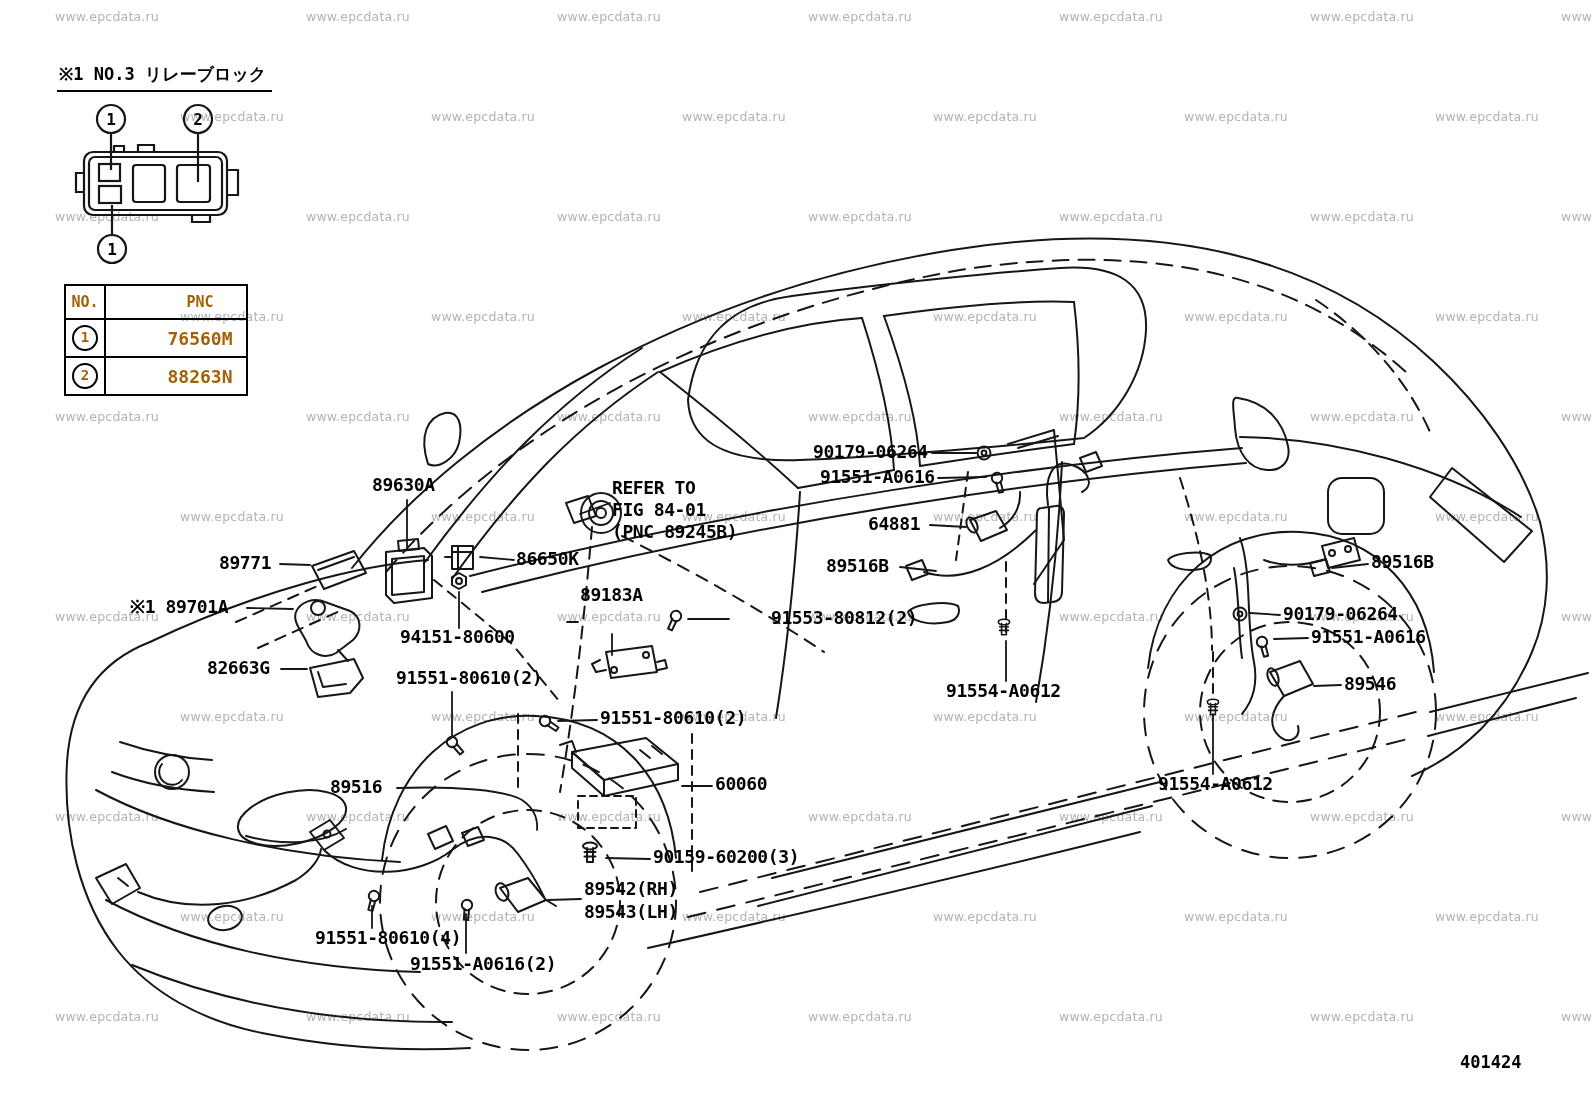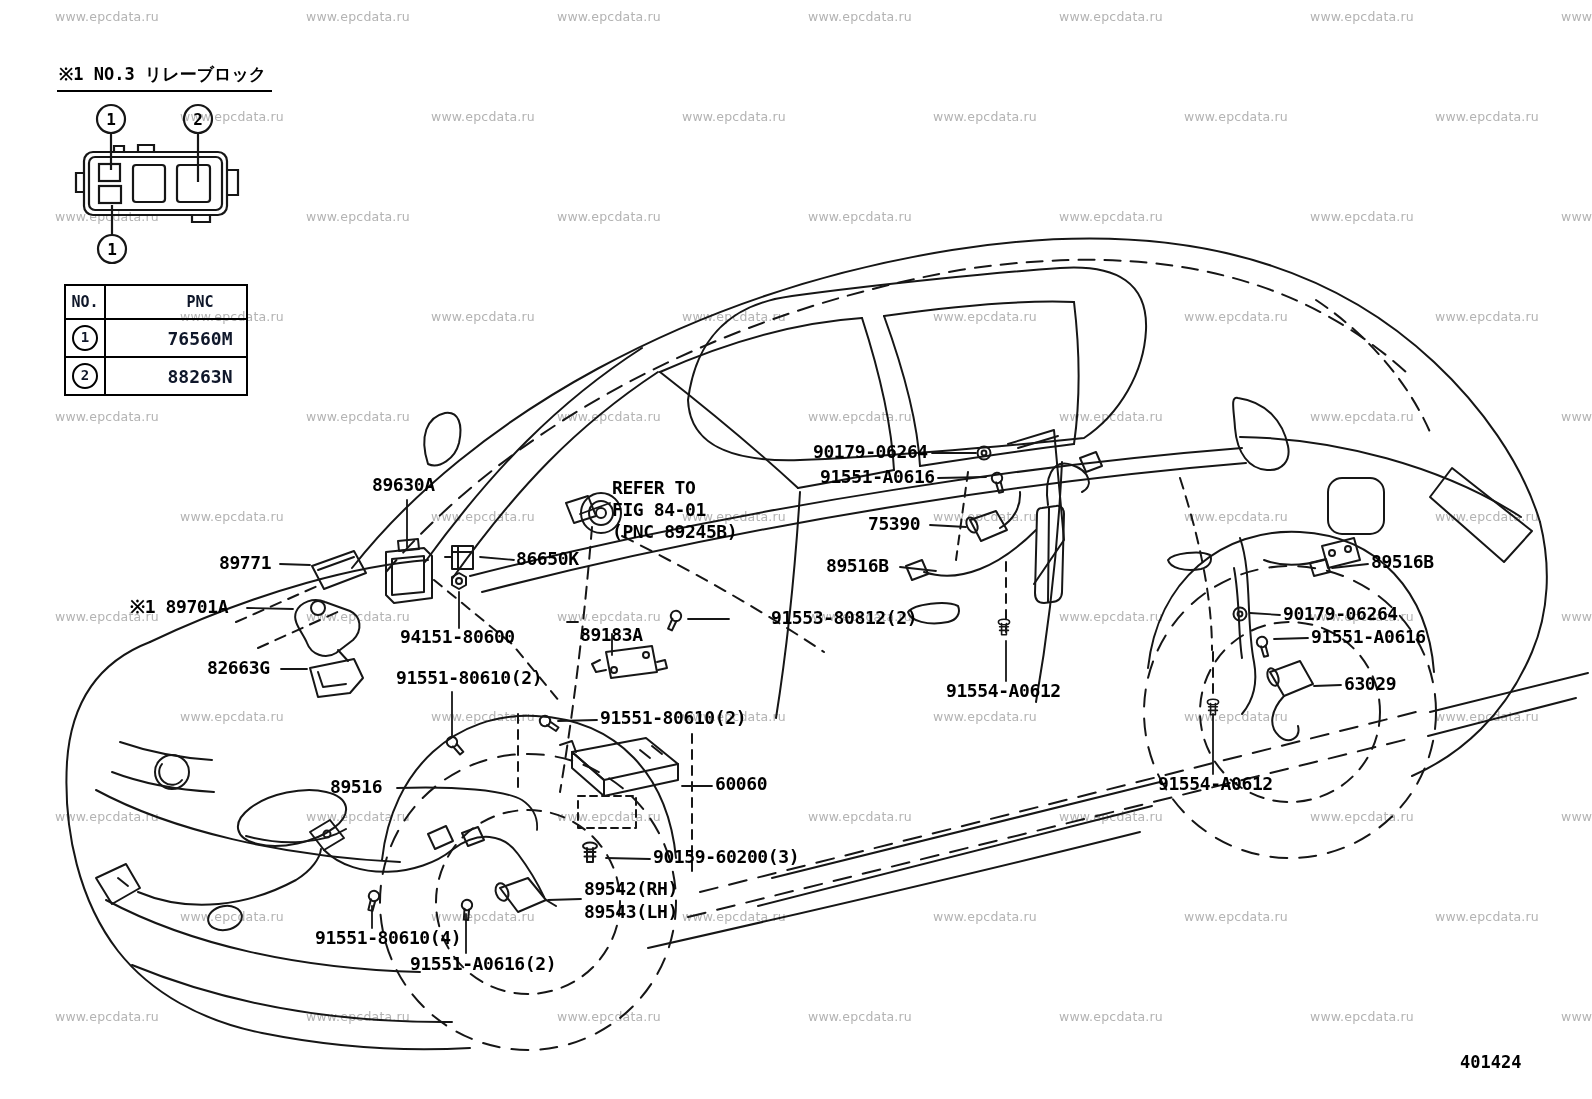--- a/index.html
+++ b/index.html
@@ -16,21 +16,21 @@
     position:absolute;font-family:"DejaVu Sans Mono","Liberation Mono",monospace;
     font-weight:bold;font-size:18px;color:#000;white-space:nowrap;letter-spacing:-0.4px;
   }
   #note-header{
     position:absolute;left:57px;top:62px;
     font-weight:bold;font-size:17px;color:#000;
     border-bottom:2px solid #000;padding:0 6px 4px 2px;white-space:nowrap;
   }
   #pnc-table{
     position:absolute;left:64px;top:284px;border-collapse:collapse;
-    font-weight:bold;font-size:17px;color:#0f172a;text-align:center;
+    font-weight:bold;font-size:17px;color:#a16207;text-align:center;
   }
   #pnc-table th,#pnc-table td{
     border:2px solid #000;padding:0;
   }
   #pnc-table th:first-child,#pnc-table td:first-child{width:38px;}
   #pnc-table th:last-child,#pnc-table td:last-child{width:92px;padding-left:48px;}
   #pnc-table th{height:32px;font-size:15px;}
   #pnc-table td{height:36px;font-size:18px;}
   .circled{
     display:inline-block;width:22px;height:22px;border:2px solid #000;border-radius:50%;
@@ -397,37 +397,37 @@
   <div>
       <div class="part-label" style="left: 372px; top: 474px;">89630A</div>
       <div class="part-label" style="left: 612px; top: 477px;">REFER TO</div>
       <div class="part-label" style="left: 612px; top: 499px;">FIG 84-01</div>
       <div class="part-label" style="left: 612px; top: 521px;">(PNC 89245B)</div>
       <div class="part-label" style="left: 219px; top: 552px;">89771</div>
       <div class="part-label" style="left: 516px; top: 548px;">86650K</div>
       <div class="part-label" style="left: 130px; top: 594px;">※1 89701A</div>
       <div class="part-label" style="left: 207px; top: 657px;">82663G</div>
       <div class="part-label" style="left: 400px; top: 626px;">94151-80600</div>
-      <div class="part-label" style="left: 580px; top: 624px;">89183A</div>
+      <div class="part-label" style="left: 580px; top: 584px;">89183A</div>
       <div class="part-label" style="left: 771px; top: 607px;">91553-80812(2)</div>
       <div class="part-label" style="left: 396px; top: 667px;">91551-80610(2)</div>
       <div class="part-label" style="left: 600px; top: 707px;">91551-80610(2)</div>
       <div class="part-label" style="left: 330px; top: 776px;">89516</div>
       <div class="part-label" style="left: 715px; top: 773px;">60060</div>
       <div class="part-label" style="left: 653px; top: 846px;">90159-60200(3)</div>
       <div class="part-label" style="left: 584px; top: 878px;">89542(RH)</div>
       <div class="part-label" style="left: 584px; top: 901px;">89543(LH)</div>
       <div class="part-label" style="left: 315px; top: 927px;">91551-80610(4)</div>
       <div class="part-label" style="left: 410px; top: 953px;">91551-A0616(2)</div>
       <div class="part-label" style="left: 813px; top: 441px;">90179-06264</div>
       <div class="part-label" style="left: 820px; top: 466px;">91551-A0616</div>
-      <div class="part-label" style="left: 868px; top: 513px;">75390</div>
+      <div class="part-label" style="left: 868px; top: 513px;">64881</div>
       <div class="part-label" style="left: 826px; top: 555px;">89516B</div>
       <div class="part-label" style="left: 1371px; top: 551px;">89516B</div>
       <div class="part-label" style="left: 1283px; top: 603px;">90179-06264</div>
       <div class="part-label" style="left: 1311px; top: 626px;">91551-A0616</div>
-      <div class="part-label" style="left: 1344px; top: 673px;">63029</div>
+      <div class="part-label" style="left: 1344px; top: 673px;">89546</div>
       <div class="part-label" style="left: 946px; top: 680px;">91554-A0612</div>
       <div class="part-label" style="left: 1158px; top: 773px;">91554-A0612</div>
     </div>
 
   <div id="footer-code">401424</div>
 </div>
 
 </body></html>

